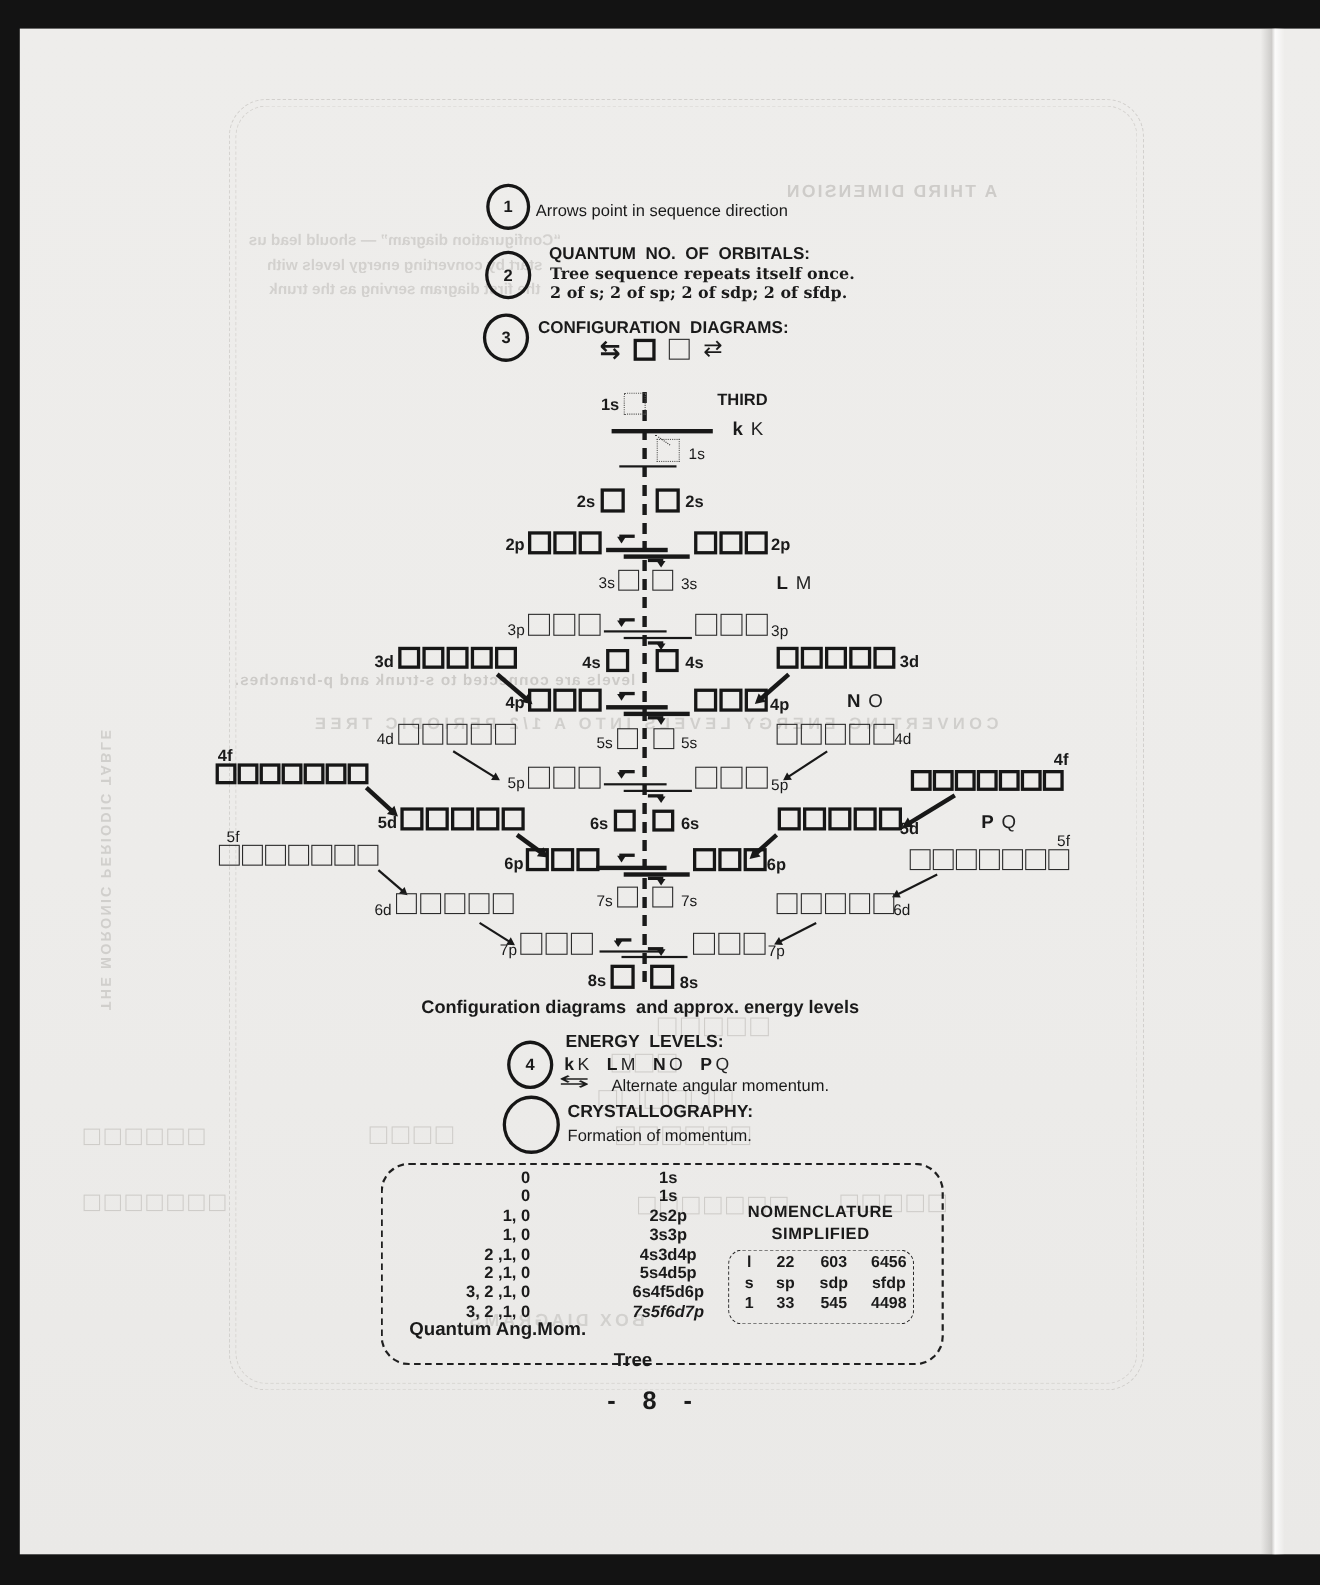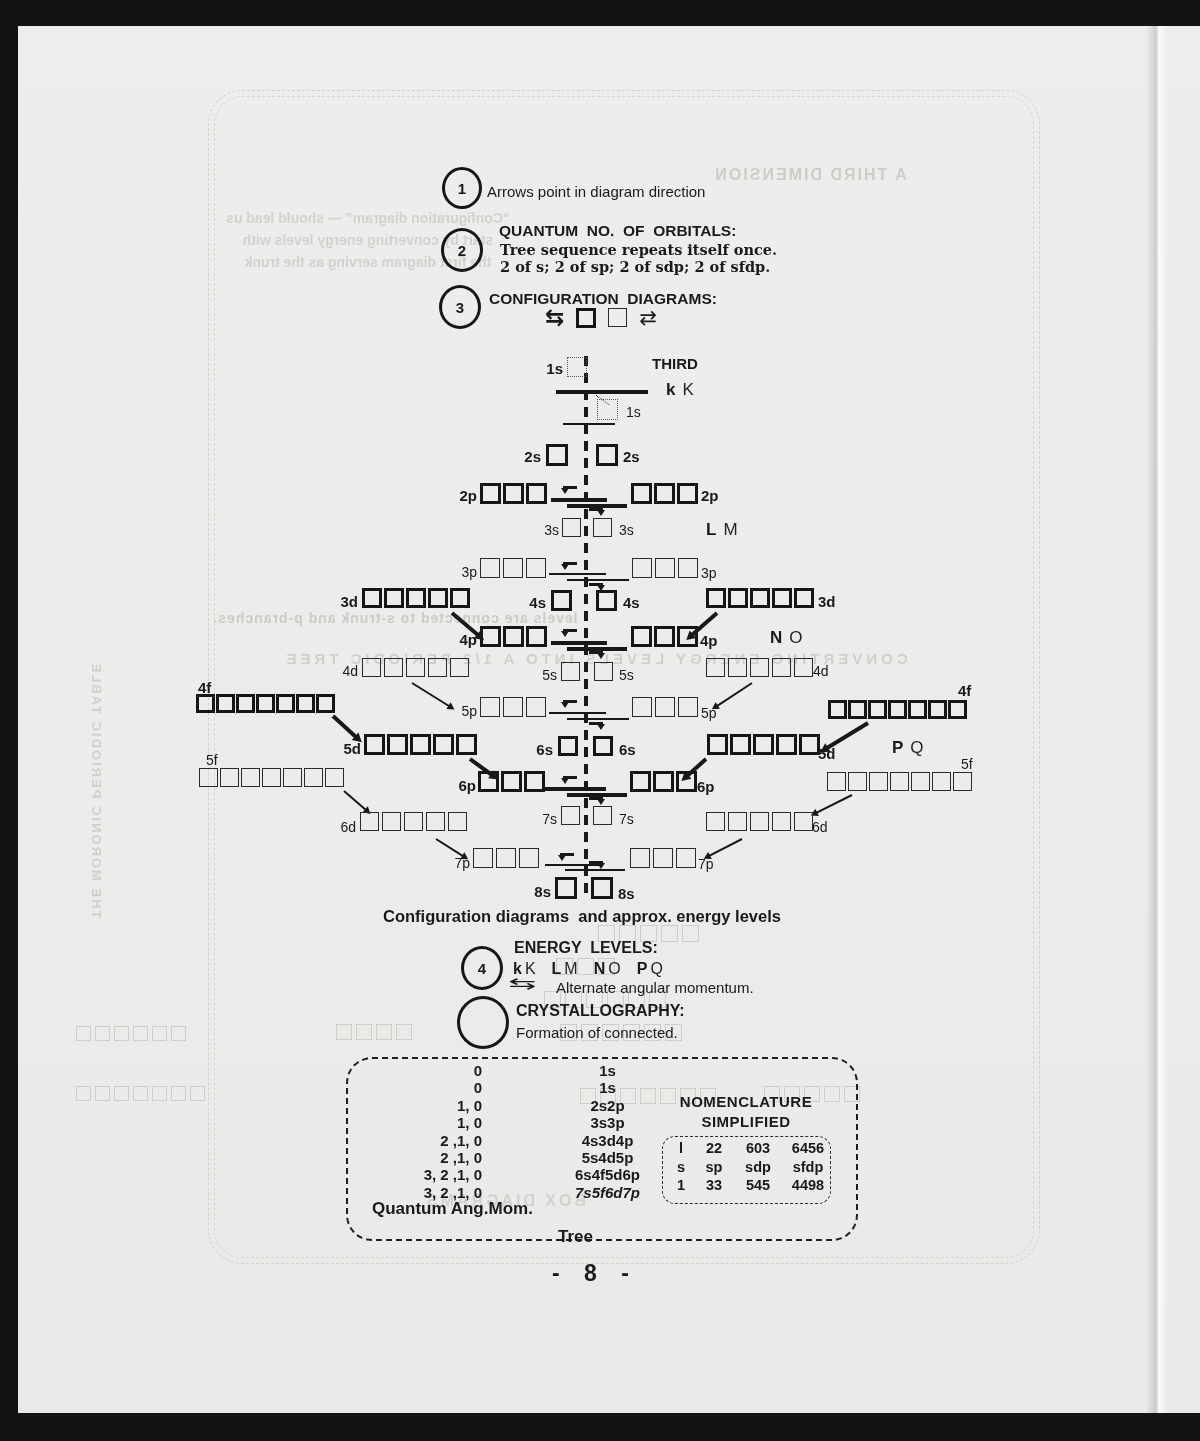--- a/index.html
+++ b/index.html
@@ -145,21 +145,21 @@
         <span style="width: 16px; height: 16px;"></span>
       </div>
     </div>
 
   <div class="layer">
 
 
     <div class="circ" style="left:442px;top:167px;width:34px;height:36px;font-size:15px;">
       <span>1</span>
     </div>
-    <div class="dlab" style="left:487px;top:184px;font-size:15px;">Arrows point in diagram direction</div>
+    <div class="dlab" style="left:487px;top:184px;font-size:15px;">Arrows point in sequence direction</div>
 
     <div class="circ" style="left:441px;top:228px;width:36px;height:38px;font-size:15px;">
       <span>2</span>
     </div>
     <div class="dlab h-bold keep" style="left:499px;top:223px;font-size:15.5px;">QUANTUM  NO.  OF  ORBITALS:</div>
     <div class="dlab serifline" style="left:500px;top:243px;font-size:14.5px;">Tree sequence repeats itself once.</div>
     <div class="dlab serifline" style="left:500px;top:260px;font-size:14.5px;">2 of s; 2 of sp; 2 of sdp; 2 of sfdp.</div>
 
     <div class="circ" style="left:439px;top:285px;width:36px;height:38px;font-size:15px;">
       <span>3</span>
@@ -465,21 +465,21 @@
     <div class="circ" style="left:461px;top:946px;width:36px;height:38px;font-size:15px;">
       <span>4</span>
     </div>
     <div class="dlab h-bold keep" style="left:514px;top:940px;font-size:16px;">ENERGY  LEVELS:</div>
     <div class="dlab" id="energy-levels" style="left:513px;top:961px;font-size:16px;"><span class="lvl"><b>k</b><span>K</span></span><span class="lvl"><b>L</b><span>M</span></span><span class="lvl"><b>N</b><span>O</span></span><span class="lvl"><b>P</b><span>Q</span></span></div>
     <span class="sym" style="position:absolute;left:508px;top:976px;font-size:16px;transform:scaleX(2.1);transform-origin:0 50%;">⇆</span>
     <div class="dlab" style="left:556px;top:980px;font-size:15px;">Alternate angular momentum.</div>
 
     <div class="circ" style="left:457px;top:996px;width:46px;height:47px;border-width:3.5px;"></div>
     <div class="dlab h-bold keep" style="left:516px;top:1003px;font-size:16px;">CRYSTALLOGRAPHY:</div>
-    <div class="dlab" style="left:516px;top:1025px;font-size:15px;">Formation of connected.</div>
+    <div class="dlab" style="left:516px;top:1025px;font-size:15px;">Formation of momentum.</div>
 
     <div class="treebox"></div>
     <div class="col" id="qam-col">
         <div style="position: static;">0</div>
         <div style="position: static;">0</div>
         <div style="position: static;">1, 0</div>
         <div style="position: static;">1, 0</div>
         <div style="position: static;">2 ,1, 0</div>
         <div style="position: static;">2 ,1, 0</div>
         <div style="position: static;">3, 2 ,1, 0</div>

